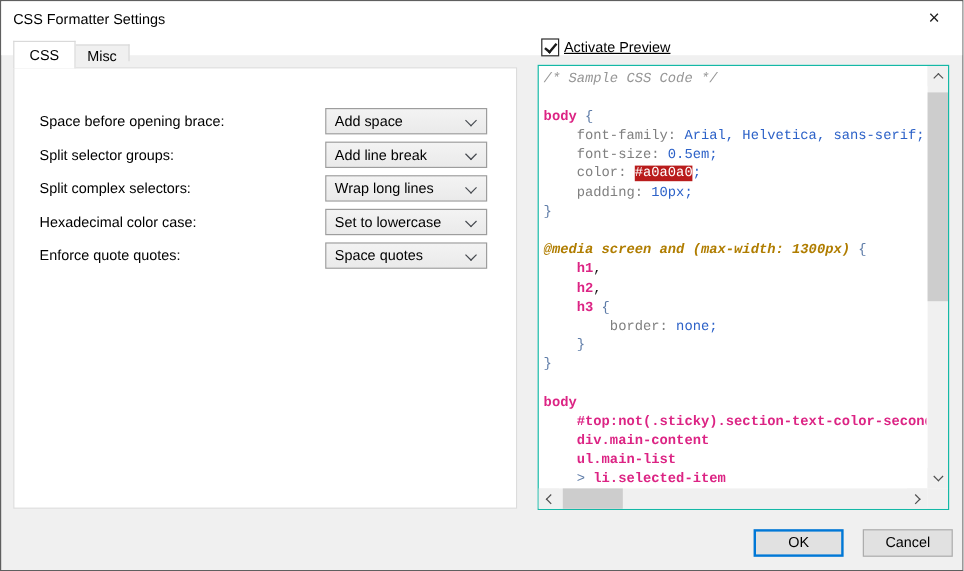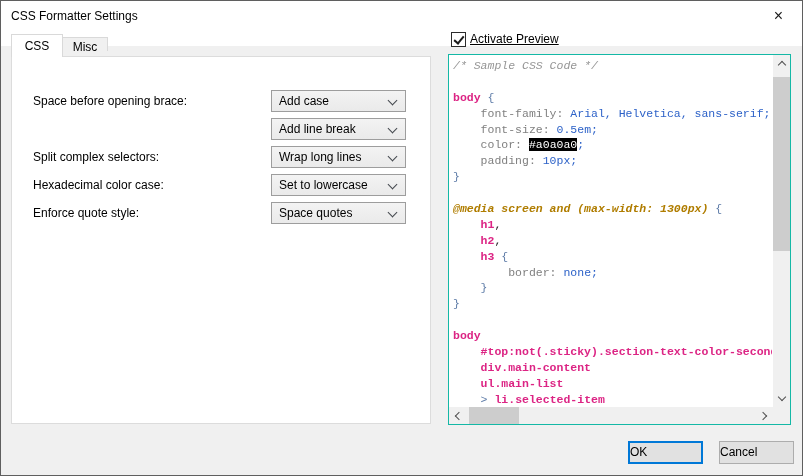--- a/index.html
+++ b/index.html
@@ -47,33 +47,33 @@
     border:1px solid #14b8a6;box-sizing:border-box;}
   .code-content{position:absolute;left:4px;top:3px;right:18px;bottom:18px;overflow:hidden;
     font-family:"Liberation Mono",monospace;font-size:11.5px;line-height:15.9px;white-space:pre;}
   .code-line{height:15.9px;}
   .seg-comment{color:#969696;font-style:italic;}
   .seg-sel{color:#dc2484;font-weight:bold;}
   .seg-prop{color:#808080;}
   .seg-val{color:#2d62c8;}
   .seg-brace{color:#5e7ca8;}
   .seg-media{color:#b07d00;font-style:italic;font-weight:bold;}
-  .seg-swatch{background:#000000;color:#ffffff;text-align:center;}
+  .seg-swatch{background:#b91c1c;color:#ffffff;text-align:center;}
   .seg-plain{color:#1a1a1a;}
 
   
   .vscroll{position:absolute;top:0;right:0;width:17px;height:352px;background:#f0f0f0;}
   .hscroll{position:absolute;left:0;bottom:0;height:17px;width:324px;background:#f0f0f0;}
   .sb-btn{position:absolute;width:17px;height:17px;display:flex;align-items:center;justify-content:center;background:#f0f0f0;}
   .vthumb{position:absolute;left:0;top:22px;width:17px;height:174px;background:#cdcdcd;}
   .hthumb{position:absolute;left:20px;top:0;width:50px;height:17px;background:#cdcdcd;}
   .sb-corner{position:absolute;right:0;bottom:0;width:17px;height:17px;background:#f0f0f0;}
 
   
-  .btn{position:absolute;top:440px;width:75px;height:23px;background:#e1e1e1;text-align:left;
+  .btn{position:absolute;top:440px;width:75px;height:23px;background:#e1e1e1;text-align:center;
     box-sizing:border-box;cursor:default;}
   .btn-ok{left:627px;border:2px solid #0078d7;line-height:19px;}
   .btn-cancel{left:718px;border:1px solid #adadad;line-height:21px;}
 </style>
 </head>
 <body>
 
 <div class="window">
 
   <div class="titlebar">
@@ -88,26 +88,27 @@
   </div>
   <div class="tab tab-inactive">
     <span>Misc</span>
   </div>
 
   <div class="panel">
 
     <div class="row" style="top:33px;">
       <span class="row-label">Space before opening brace:</span>
       <div class="combo">
-        <span>Add case</span>
+        <span>Add space</span>
         <span class="chev down"></span>
       </div>
     </div>
 
     <div class="row" style="top:61px;">
+      <span class="row-label">Split selector groups:</span>
       <div class="combo">
         <span>Add line break</span>
         <span class="chev down"></span>
       </div>
     </div>
 
     <div class="row" style="top:89px;padding-left:10px;">
       <span class="row-label">Split complex selectors:</span>
       <div class="combo">
         <span>Wrap long lines</span>
@@ -117,21 +118,21 @@
 
     <div class="row" style="top:117px;">
       <span class="row-label">Hexadecimal color case:</span>
       <div class="combo">
         <span>Set to lowercase</span>
         <span class="chev down"></span>
       </div>
     </div>
 
     <div class="row" style="top:145px;">
-      <span class="row-label">Enforce quote style:</span>
+      <span class="row-label">Enforce quote quotes:</span>
       <div class="combo">
         <span>Space quotes</span>
         <span class="chev down"></span>
       </div>
     </div>
 
   </div>
 
   <div class="checkbox">
     <span class="check-icon"></span>

